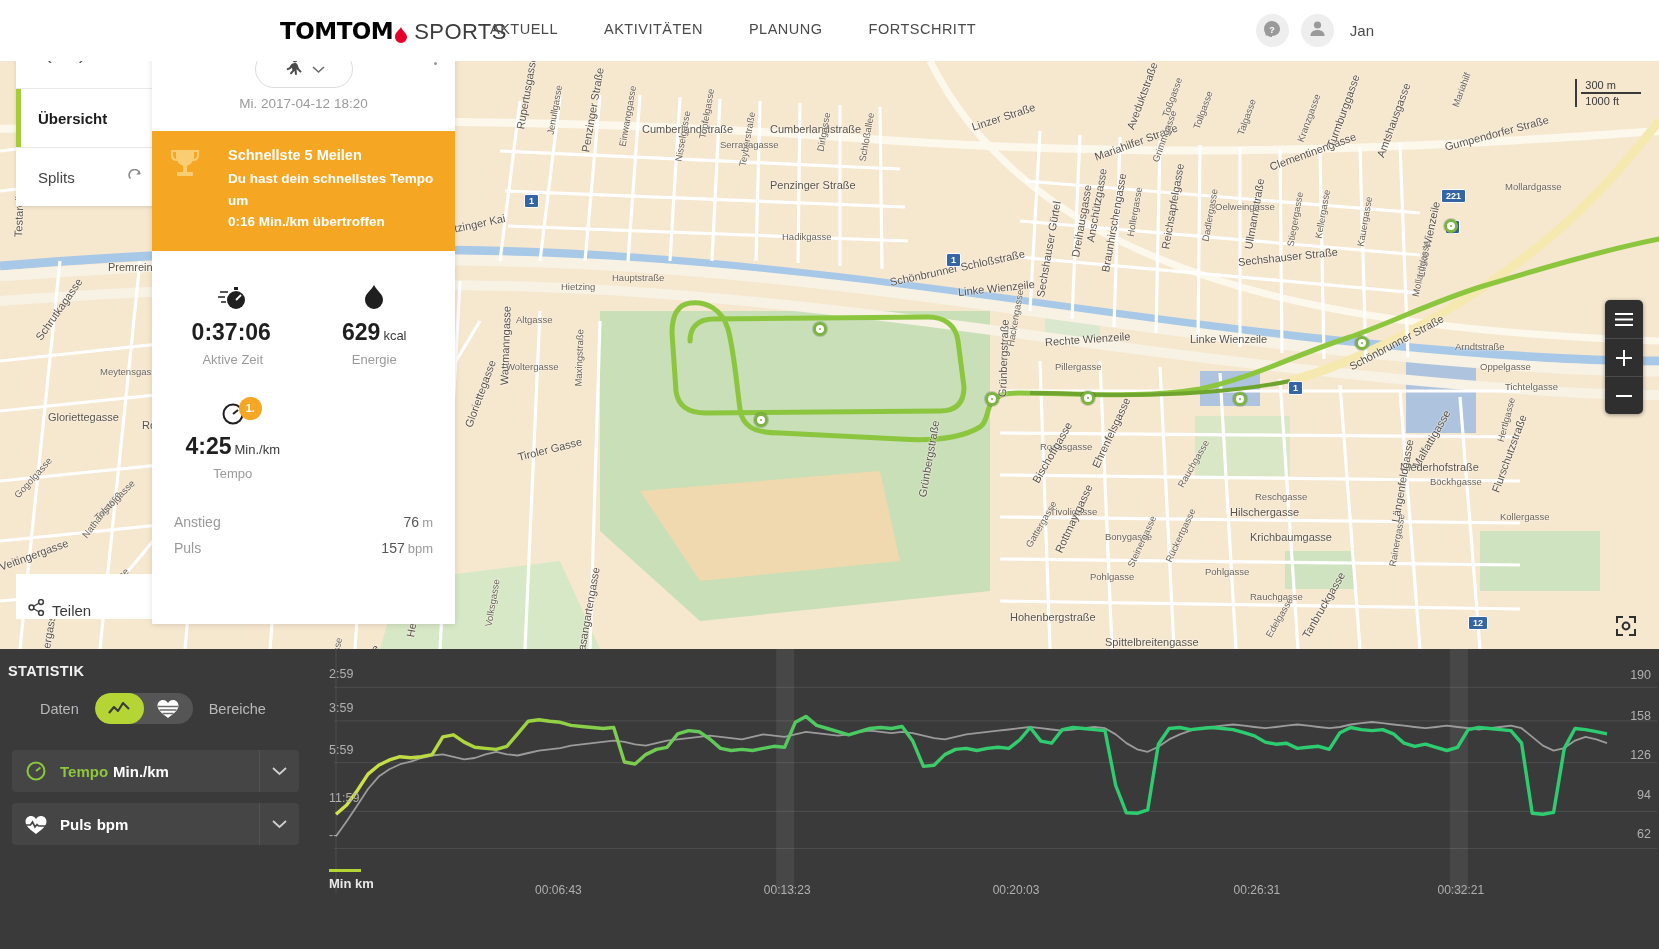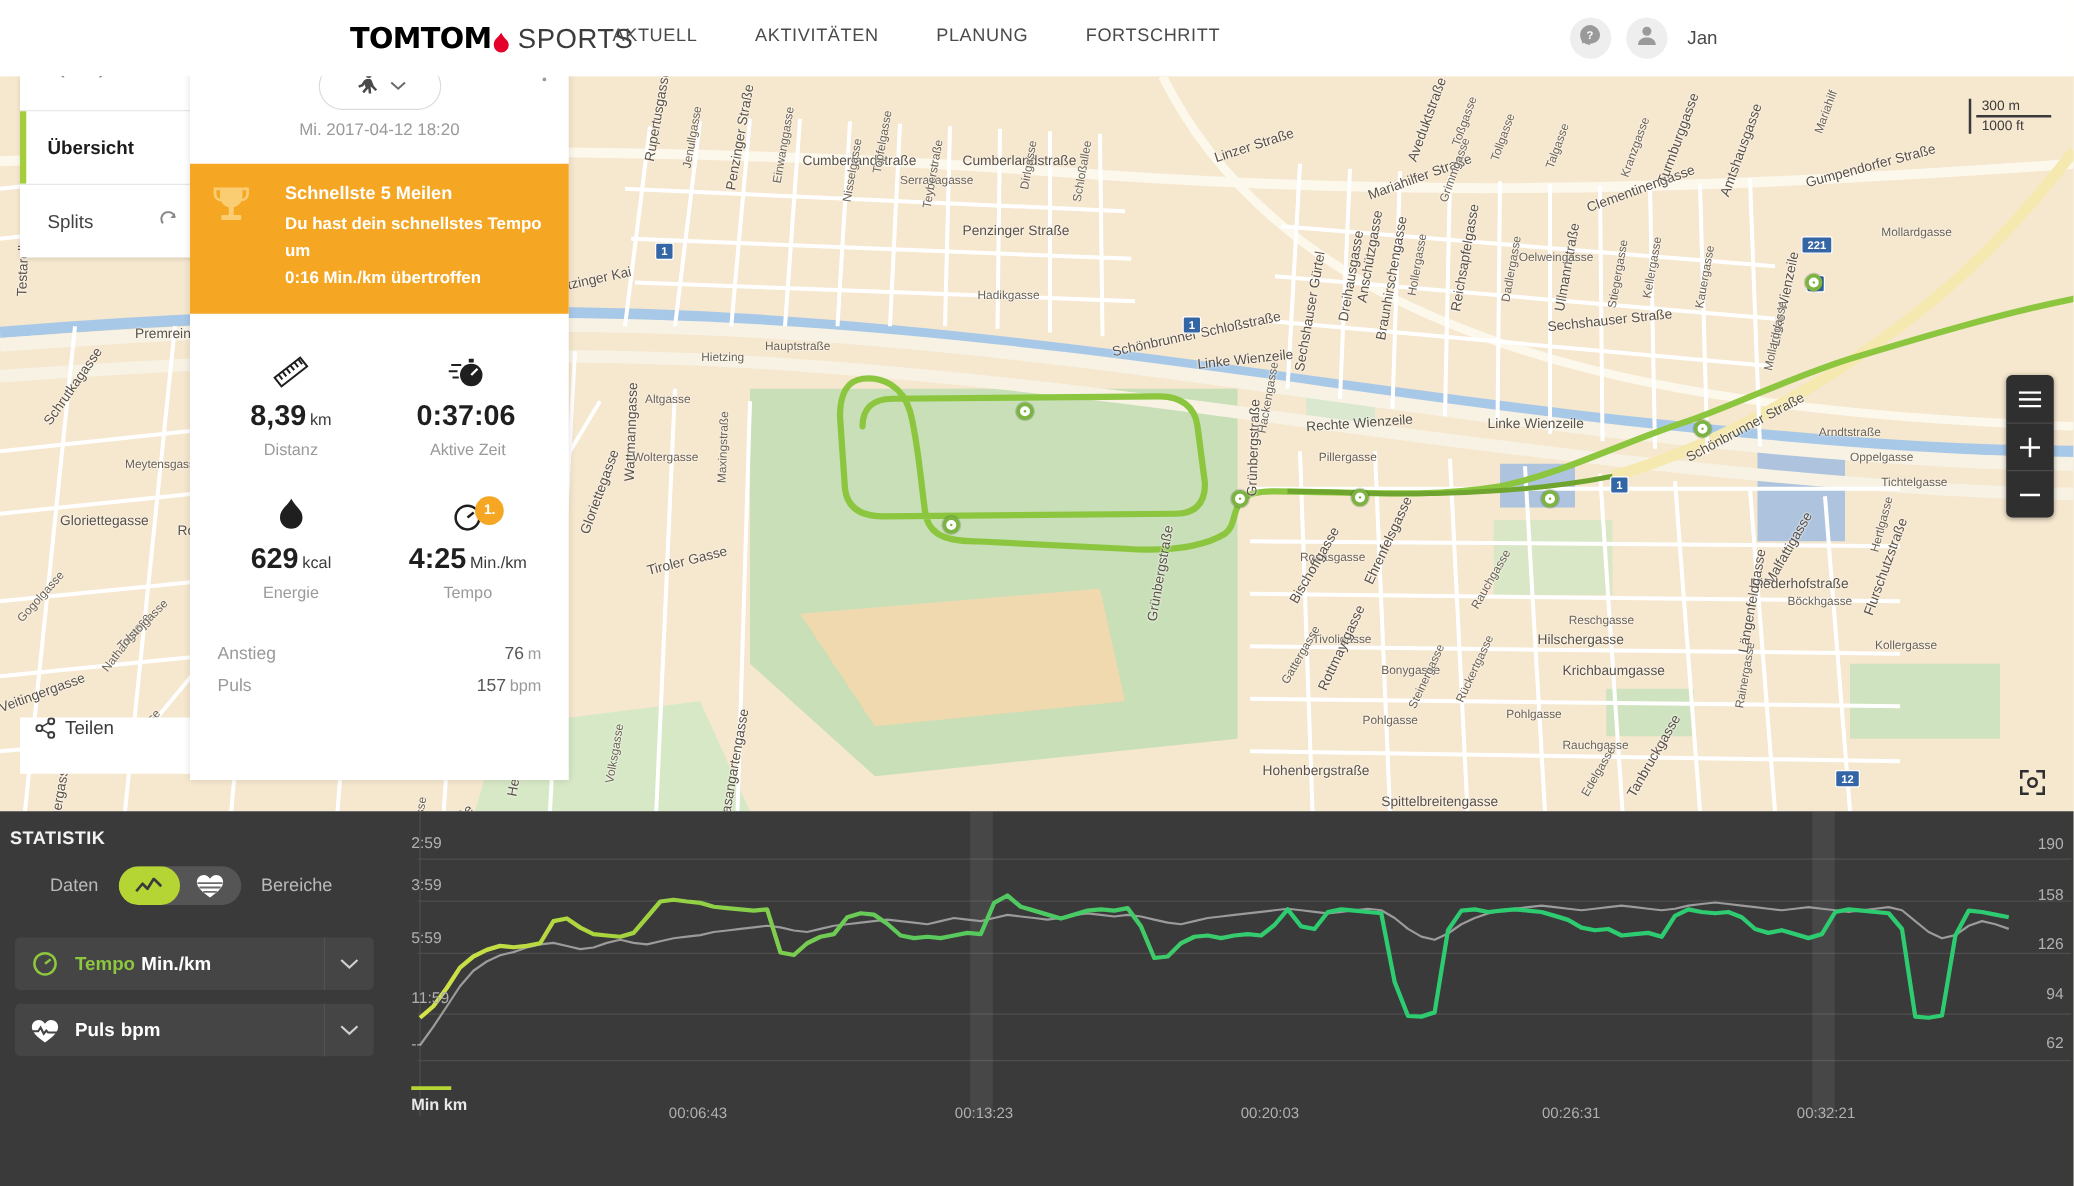--- a/index.html
+++ b/index.html
@@ -111,21 +111,21 @@
     font-size: 15px; color: #444; cursor: pointer; position: relative;
   }
   .side-tab.active { font-weight: bold; color: #1c1c1c; }
   .side-tab.active::before {
     content: ''; position: absolute; left: 0; top: 0; bottom: 0;
     width: 5px; background: #a5cd39;
   }
   .side-tab .refresh { position: absolute; right: 14px; color: #777; font-size: 13px; }
   .side-bottom {
     position: absolute; left: 16px; top: 574px; width: 140px; height: 45px;
-    background: #fff; display: flex; align-items: flex-start; gap: 14px;
+    background: #fff; display: flex; align-items: flex-end; gap: 14px;
     padding-left: 36px; z-index: 25; font-size: 15px; color: #3a3a3a;
     cursor: pointer;
   }
   .side-bottom .share-ic { position: absolute; left: 12px; }
 
   
   .card {
     position: absolute; left: 152px; top: 28px; width: 303px; height: 596px;
     background: #ffffff; z-index: 30; box-shadow: 0 1px 6px rgba(0,0,0,0.13);
   }
@@ -610,32 +610,20 @@
         <div class="badge-text-title">Schnellste 5 Meilen</div>
         <div class="badge-text-body">Du hast dein schnellstes Tempo um</div>
         <div class="badge-text-body">0:16 Min./km übertroffen</div>
       </div>
     </div>
 
     <div class="stats-grid">
       <div class="stat">
         <div class="stat-ic">
           <svg width="34" height="30" viewBox="0 0 34 30">
-            <g transform="rotate(-38 17 15)">
-              <rect x="4" y="10" width="26" height="9" fill="none" stroke="#1f1f1f" stroke-width="1.6"></rect>
-              <path d="M8 10v5M12 10v5M16 10v5M20 10v5M24 10v5M28 10v5" stroke="#1f1f1f" stroke-width="1.6"></path>
-            </g>
-          </svg>
-        </div>
-        <div class="stat-val"><span>8,39</span><span class="unit">km</span></div>
-        <div class="stat-lbl">Distanz</div>
-      </div>
-      <div class="stat">
-        <div class="stat-ic">
-          <svg width="34" height="30" viewBox="0 0 34 30">
             <circle cx="20" cy="17" r="9" fill="#1f1f1f"></circle>
             <path d="M20 17l5-5" stroke="#fff" stroke-width="1.8"></path>
             <rect x="18" y="4" width="4" height="3" fill="#1f1f1f"></rect>
             <path d="M4 9h8M2 14h7M5 19h5" stroke="#1f1f1f" stroke-width="1.6"></path>
           </svg>
         </div>
         <div class="stat-val"><span>0:37:06</span><span class="unit"></span></div>
         <div class="stat-lbl">Aktive Zeit</div>
       </div>
       <div class="stat">

